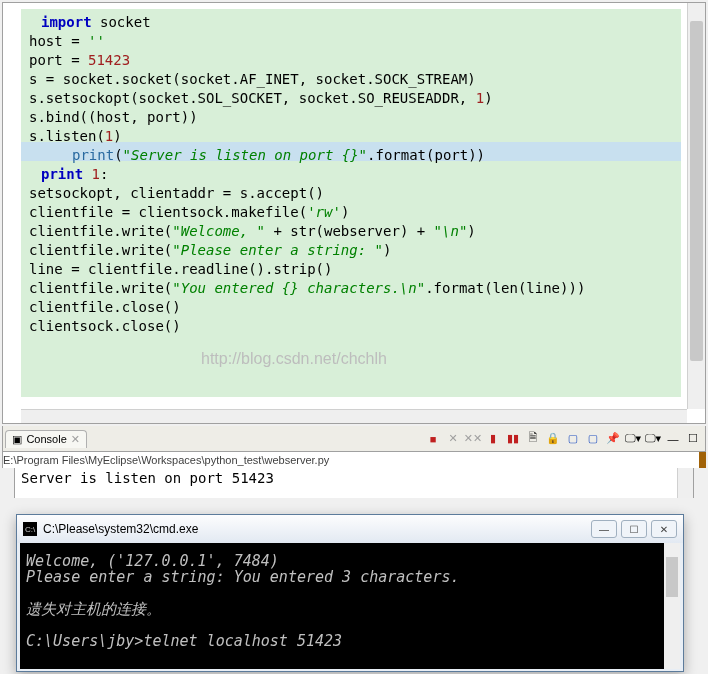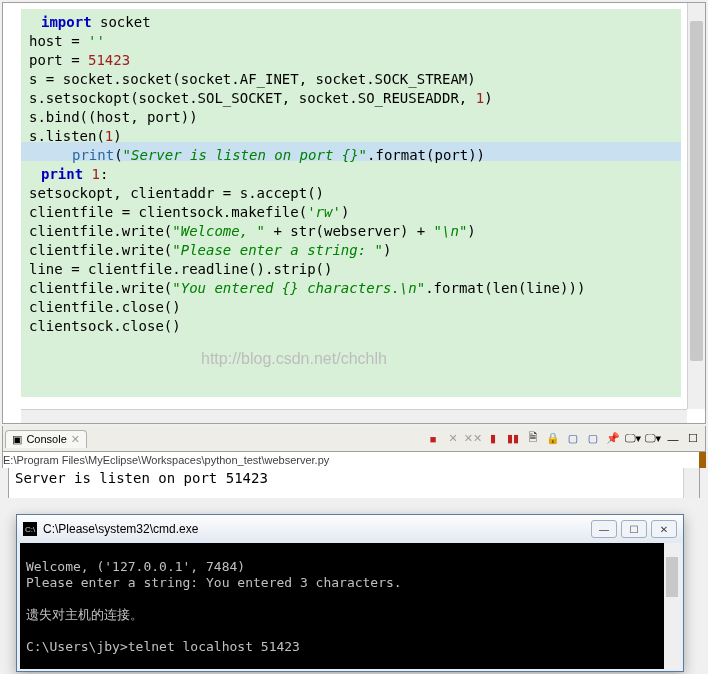--- a/index.html
+++ b/index.html
@@ -112,21 +112,21 @@
     margin: 0 2px;
   }
   .console-out {
     font-family: Consolas, monospace;
     font-size: 14px;
     color: #000;
     background: #fff;
     padding: 2px 6px;
     border-left: 1px solid #a0a0a0;
     border-right: 1px solid #a0a0a0;
-    margin: 0 8px;
+    margin: 0 14px;
     height: 30px;
     position: relative;
   }
   .console-out .vscroll2 {
     position: absolute;
     right: 0; top: 0; bottom: 0;
     width: 16px;
     background: #efefef;
     border-left: 1px solid #d0d0d0;
   }
@@ -166,26 +166,27 @@
     border-radius: 3px;
     background: #f0f4f9;
     font-size: 10px;
     display: flex; align-items: center; justify-content: center;
     color: #404040;
   }
   .cmd-body {
     background: #000;
     color: #c0c0c0;
     font-family: "NSimSun", "SimSun", Consolas, monospace;
-    font-size: 13px;
+    font-size: 15px;
     line-height: 16px;
-    padding: 16px 6px;
+    padding: 10px 6px;
     height: 126px;
     position: relative;
     margin: 0 3px 3px 3px;
+    font-style: italic;
   }
   .cmd-body .vscroll3 {
     position: absolute;
     right: 0; top: 0; bottom: 0;
     width: 16px;
     background: #efefef;
   }
   .cmd-body .vthumb3 {
     background: #c8c8c8;
     margin: 14px 2px;

